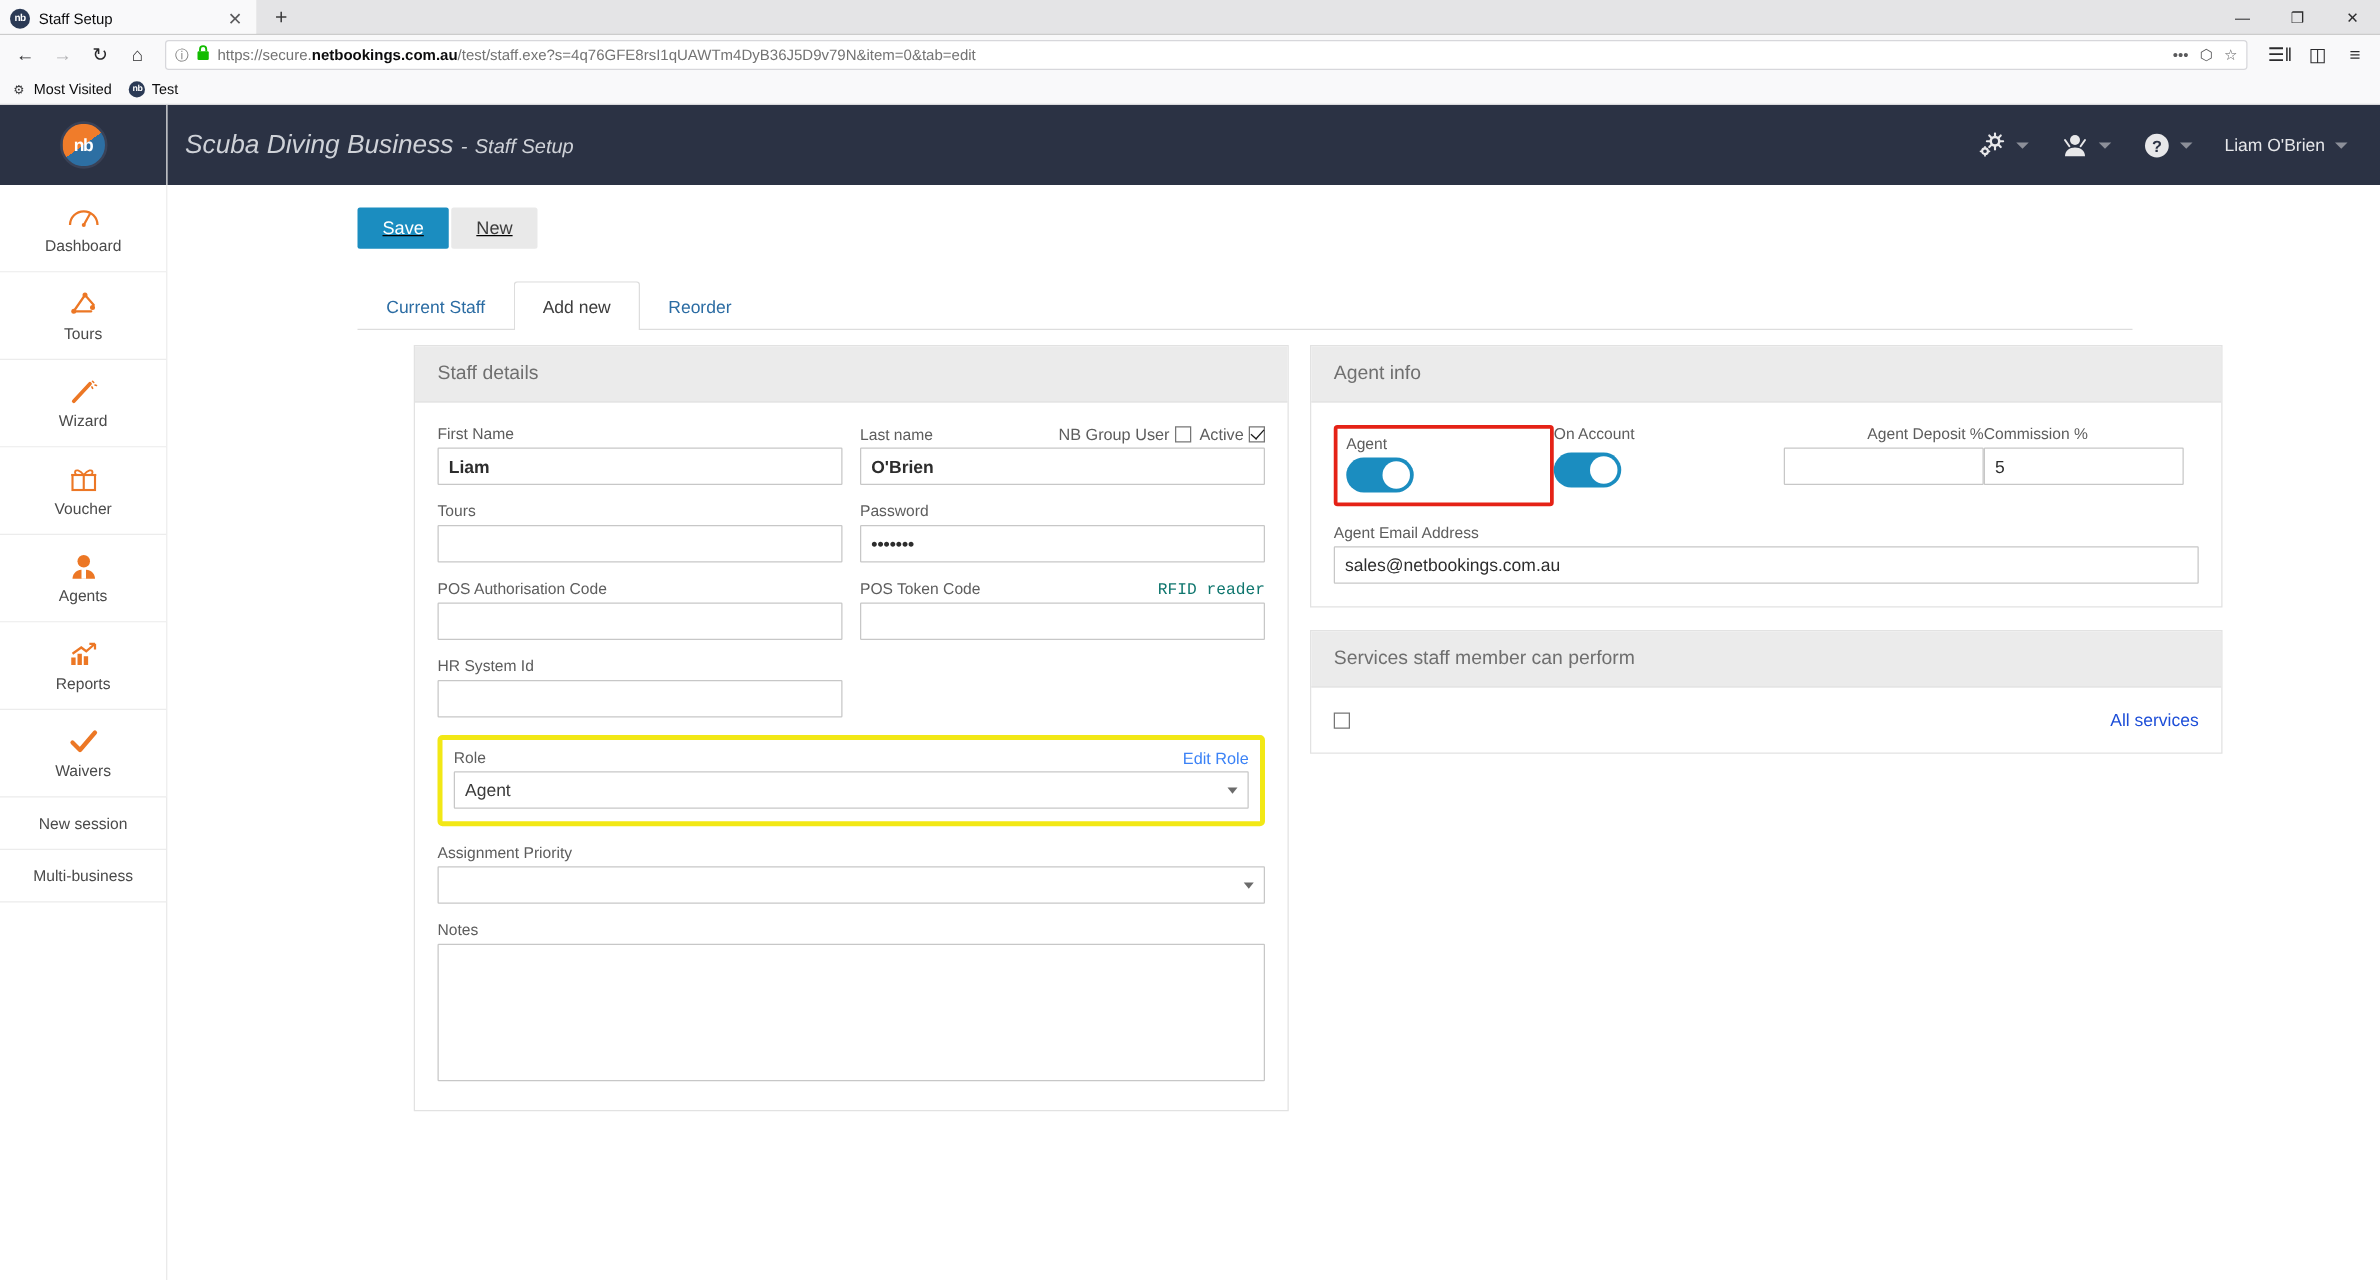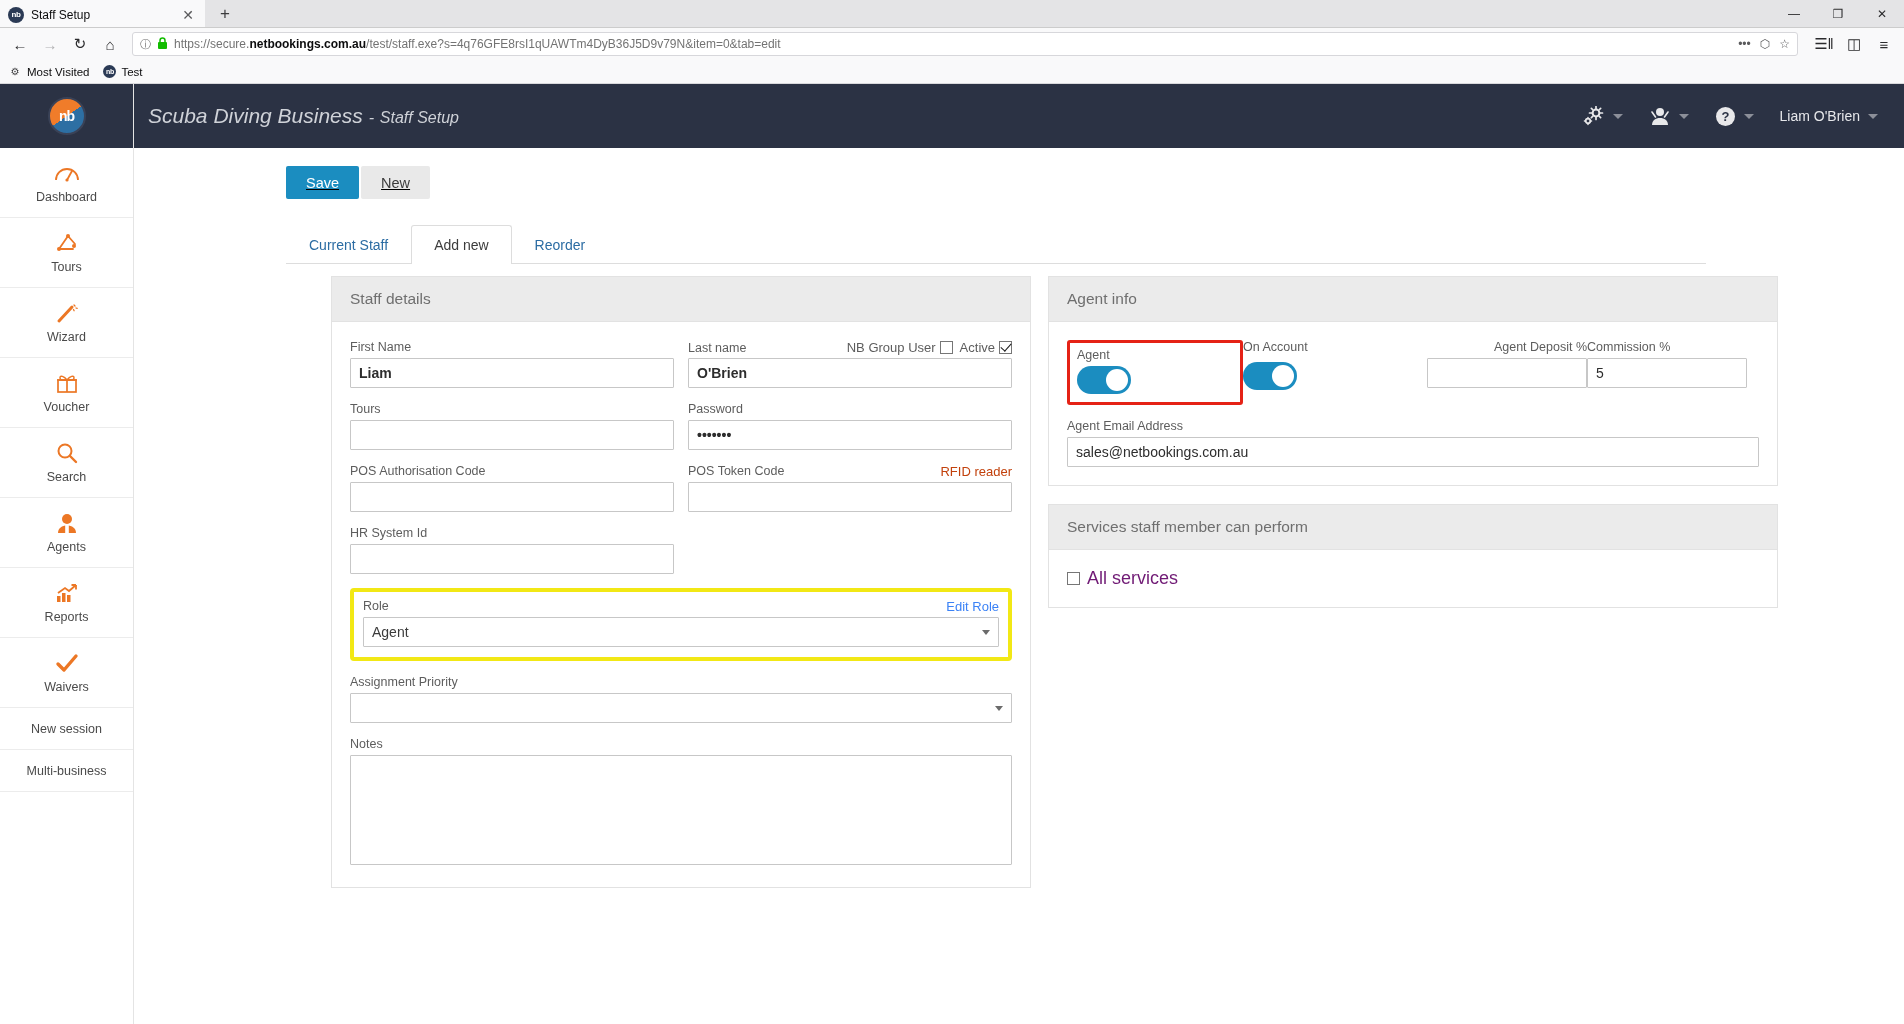--- a/index.html
+++ b/index.html
@@ -175,21 +175,21 @@
   .chk-inline .cpair { display:flex; align-items:center; gap:4px; }
   .cbox {
     width:13px; height:13px; border:1px solid #767676; background:#fff; display:inline-block;
     position:relative; cursor:pointer; flex:0 0 auto;
   }
   .cbox.on::after {
     content:""; position:absolute; left:3px; top:-1px; width:5px; height:9px;
     border:solid #1a1a1a; border-width:0 1.6px 1.6px 0; transform:rotate(42deg);
   }
 
-  .rfid { font-size:13px; color:#c2410c; cursor:pointer; float:right; }
+  .rfid { font-size:13px; color:#0f766e; cursor:pointer; float:right;font-family:Liberation Mono, monospace; }
   .editrole { font-size:13px; color:#3b82f6; cursor:pointer; float:right; }
 
   .sel-wrap { position:relative; }
   .fselect {
     width:100%; height:30px; border:1px solid #c7c7c7; background:#fff;
     font-family:inherit; font-size:14px; padding:0 26px 0 8px; color:#3b3b3b;
     appearance:none; -webkit-appearance:none; border-radius:1px; cursor:pointer;
   }
   .sel-caret {
     position:absolute; right:9px; top:13px; pointer-events:none;
@@ -213,21 +213,21 @@
   .tg-cell.w4 { width:172px; }
   .toggle {
     width:54px; height:28px; border-radius:14px; background:#1b8dc0;
     position:relative; cursor:pointer; margin-top:4px;
   }
   .toggle .knob {
     position:absolute; width:22px; height:22px; border-radius:50%; background:#fff;
     top:3px; right:3px;
   }
 
-  .allsvc { display:flex; align-items:center; gap:7px; font-size:18px; color:#701a75; }
+  .allsvc { display:flex; align-items:center; gap:7px; font-size:14px; color:#1d4ed8;justify-content:space-between; }
 </style>
 </head>
 <body>
 
 <div class="browser">
 
   <div class="tabstrip">
     <div class="tab">
       <span class="tab-fav">nb</span>
       <span class="tab-title">Staff Setup</span>
@@ -325,29 +325,20 @@
       <span class="sb-ico">
         <svg width="22" height="22" viewBox="0 0 22 22">
             <rect x="2" y="8" width="18" height="12" stroke="#ec7725" stroke-width="1.7" fill="none"></rect>
             <path d="M1 8h20M11 8v12" stroke="#ec7725" stroke-width="1.7"></path>
             <path d="M11 8c-3-4-7-5-7-2s4 2 7 2zM11 8c3-4 7-5 7-2s-4 2-7 2z" stroke="#ec7725" stroke-width="1.5" fill="none"></path>
           </svg>
       </span>
       <span class="sb-label">Voucher</span>
     </div>
 
-    <div class="sb-item">
-      <span class="sb-ico">
-        <svg width="22" height="22" viewBox="0 0 22 22">
-            <circle cx="9" cy="9" r="6.5" stroke="#ec7725" stroke-width="2" fill="none"></circle>
-            <path d="M14 14l6 6" stroke="#ec7725" stroke-width="2.4" stroke-linecap="round"></path>
-          </svg>
-      </span>
-      <span class="sb-label">Search</span>
-    </div>
 
     <div class="sb-item">
       <span class="sb-ico">
         <svg width="22" height="22" viewBox="0 0 22 22">
             <circle cx="11" cy="7" r="5" fill="#ec7725"></circle>
             <path d="M2 21c0-5 4-7.5 9-7.5s9 2.5 9 7.5z" fill="#ec7725"></path>
             <rect x="9.2" y="13" width="3.6" height="8" fill="#fff"></rect>
           </svg>
       </span>
       <span class="sb-label">Agents</span>

